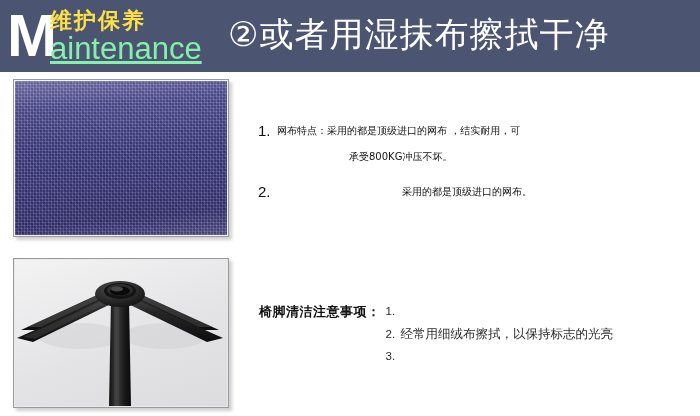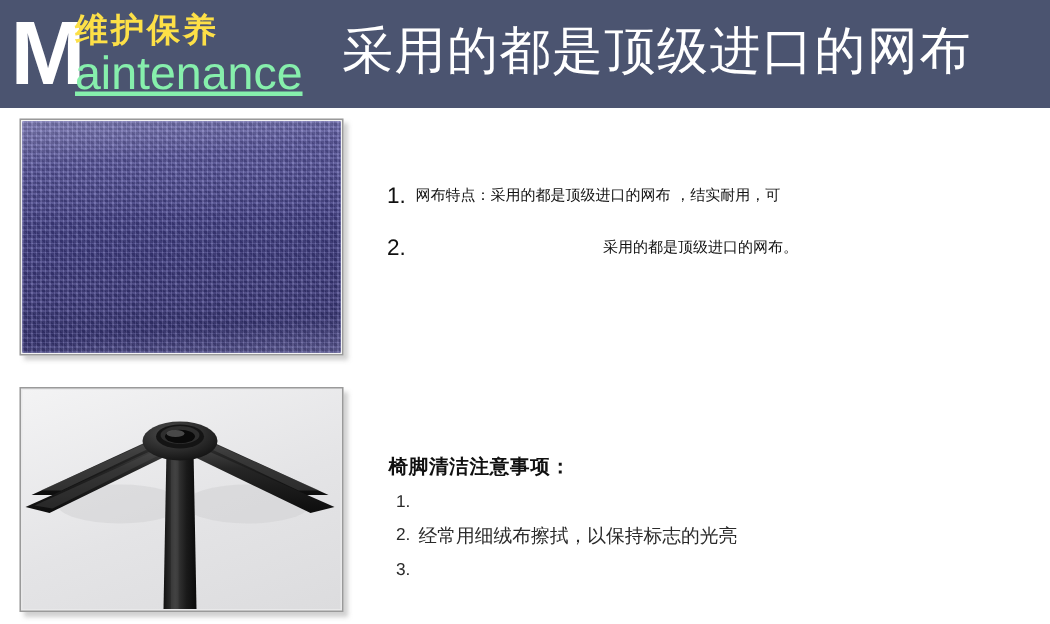--- a/index.html
+++ b/index.html
@@ -182,21 +182,20 @@
   #note-2-line2 { padding-left: 125px; }
 
   
   #base-notes {
     position: absolute;
     left: 259px;
     top: 300px;
     width: 436px;
     display: flex;
     align-items: flex-start;
-    flex-direction: column;
   }
   #base-notes-label {
     font-size: 13px;
     line-height: 22.5px;
     font-weight: bold;
     letter-spacing: 0.5px;
     white-space: nowrap;
     flex: 0 0 auto;
     padding-top: 1px;
   }
@@ -220,35 +219,36 @@
 <div id="page">
 
   <div id="header-banner">
 
     <div id="logo-block">
       <span id="logo-m">M</span>
       <span id="logo-cn">维护保养</span>
       <span id="logo-en">aintenance</span>
     </div>
 
-    <div id="company-name">采用的都是顶级进口的网布</div>
+    <div id="company-name">②或者用湿抹布擦拭干净</div>
   </div>
 
   <div class="photo-frame" id="mesh-photo">
     <div id="mesh-fabric">
       <div id="mesh-sheen"></div>
     </div>
   </div>
 
   <div id="mesh-notes">
 
     <div class="note-row cn-text" id="note-1">
       <span class="note-num">1.</span>
       <span class="note-body">
         <span class="note-sub">网布特点：采用的都是顶级进口的网布 ，结实耐用，可</span>
+        <span class="note-sub" id="note-1-line2">承受800KG冲压不坏。</span>
       </span>
     </div>
 
     <div class="note-row cn-text" id="note-2">
       <span class="note-num">2.</span>
       <span class="note-body">
         <span class="note-sub" id="note-2-line2">采用的都是顶级进口的网布。</span>
       </span>
     </div>
   </div>

